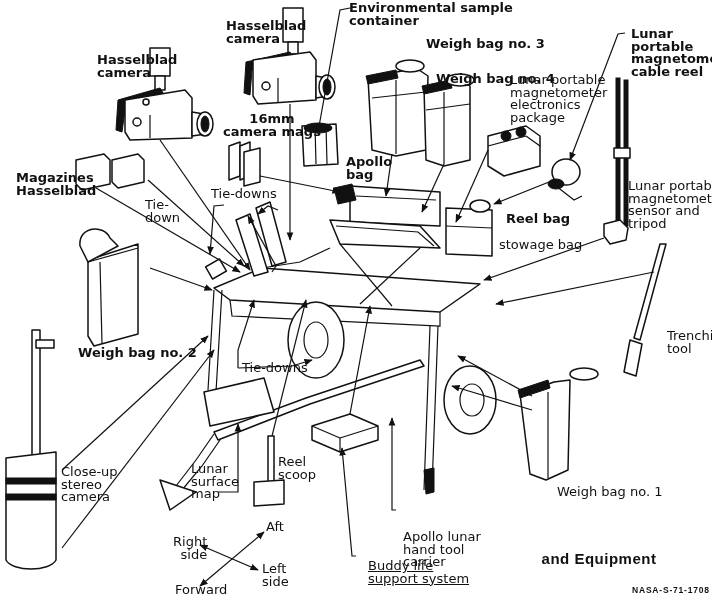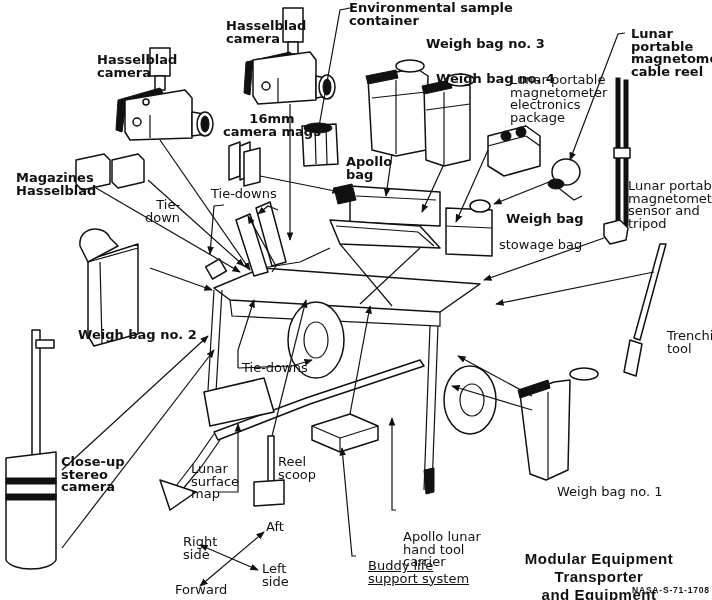--- a/index.html
+++ b/index.html
@@ -239,51 +239,50 @@
 magnetometer
 electronics
 package</div>
 <div class="lbl" style="left:223px;top:113px;text-align:center;">16mm
 camera mags</div>
 <div class="lbl" style="left:16px;top:156px;margin-top:16px;">Magazines
 Hasselblad</div>
 <div class="lbl" style="left:346px;top:156px;">Apollo
 bag</div>
 <div class="lbl thin" style="left:211px;top:188px;">Tie-downs</div>
-<div class="lbl thin" style="left:145px;top:199px;text-align:right;">Tie-
+<div class="lbl thin" style="left:145px;top:199px;">Tie-
 down</div>
-<div class="lbl" style="left:506px;top:213px;">Weigh bag</div>
+<div class="lbl" style="left:506px;top:213px;">Reel bag</div>
 <div class="lbl thin" style="left:499px;top:239px;">stowage bag</div>
 <div class="lbl thin" style="left:628px;top:180px;">Lunar portable
 magnetometer
 sensor and
 tripod</div>
-<div class="lbl" style="left:78px;top:329px;">Weigh bag no. 2</div>
+<div class="lbl" style="left:78px;top:347px;">Weigh bag no. 2</div>
 <div class="lbl thin" style="left:652px;top:330px;margin-left:15px;">Trenching
 tool</div>
 <div class="lbl thin" style="left:242px;top:362px;">Tie-downs</div>
-<div class="lbl thin" style="left:61px;top:456px;font-weight:bold;">Close-up
+<div class="lbl thin" style="left:61px;top:466px;">Close-up
 stereo
 camera</div>
 <div class="lbl thin" style="left:191px;top:463px;">Lunar
 surface
 map</div>
 <div class="lbl thin" style="left:278px;top:456px;">Reel
 scoop</div>
 <div class="lbl thin" style="left:518px;top:486px;margin-left:39px;">Weigh bag no. 1</div>
 <div class="lbl thin" style="left:403px;top:508px;margin-top:23px;">Apollo lunar
 hand tool
 carrier</div>
 <div class="lbl thin" style="left:368px;top:560px;text-decoration:underline;">Buddy life
 support system</div>
 
 <div class="lbl thin" style="left:266px;top:521px;">Aft</div>
-<div class="lbl thin" style="left:183px;top:536px;">Right
+<div class="lbl thin" style="left:173px;top:536px;text-align:right;">Right
 side</div>
 <div class="lbl thin" style="left:262px;top:563px;">Left
 side</div>
 <div class="lbl thin" style="left:175px;top:584px;">Forward</div>
 
 <div class="title" style="left:486px;top:550px;width:226px;">
-  <div>Modular Equipment Transporter</div>
   <div>and Equipment</div>
 </div>
 <div class="credit" style="left:632px;top:585px;">NASA-S-71-1708</div>
 
 </body></html>

